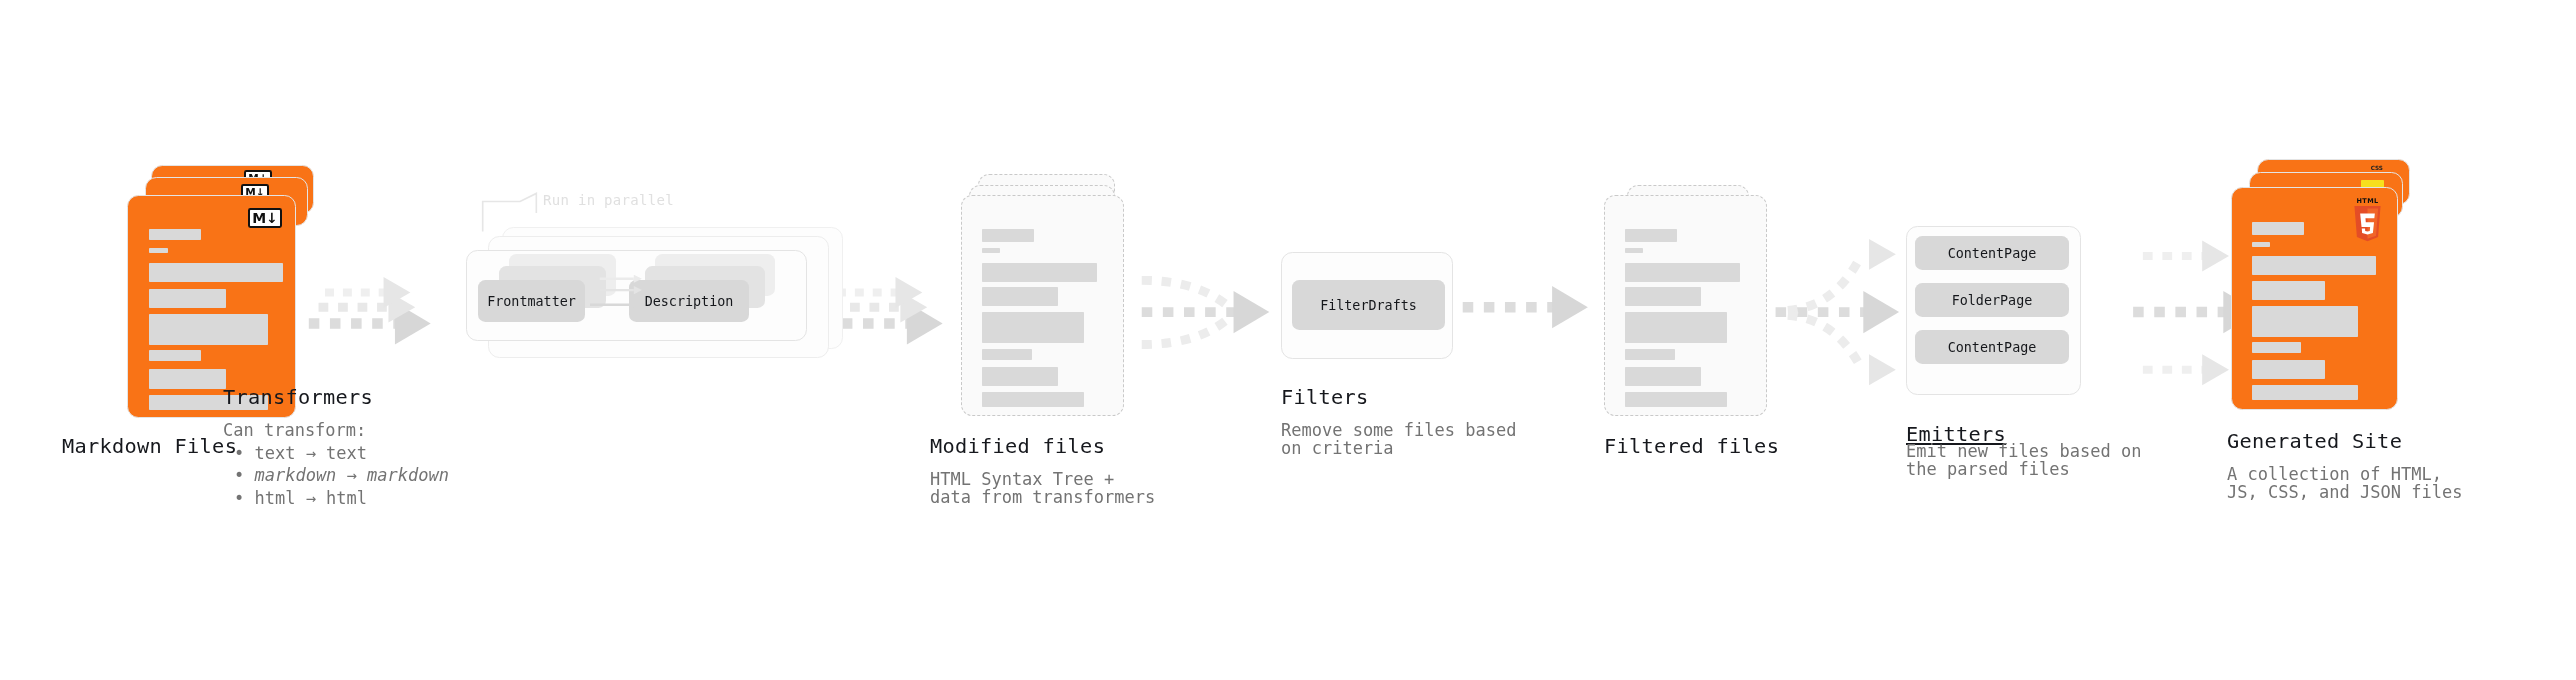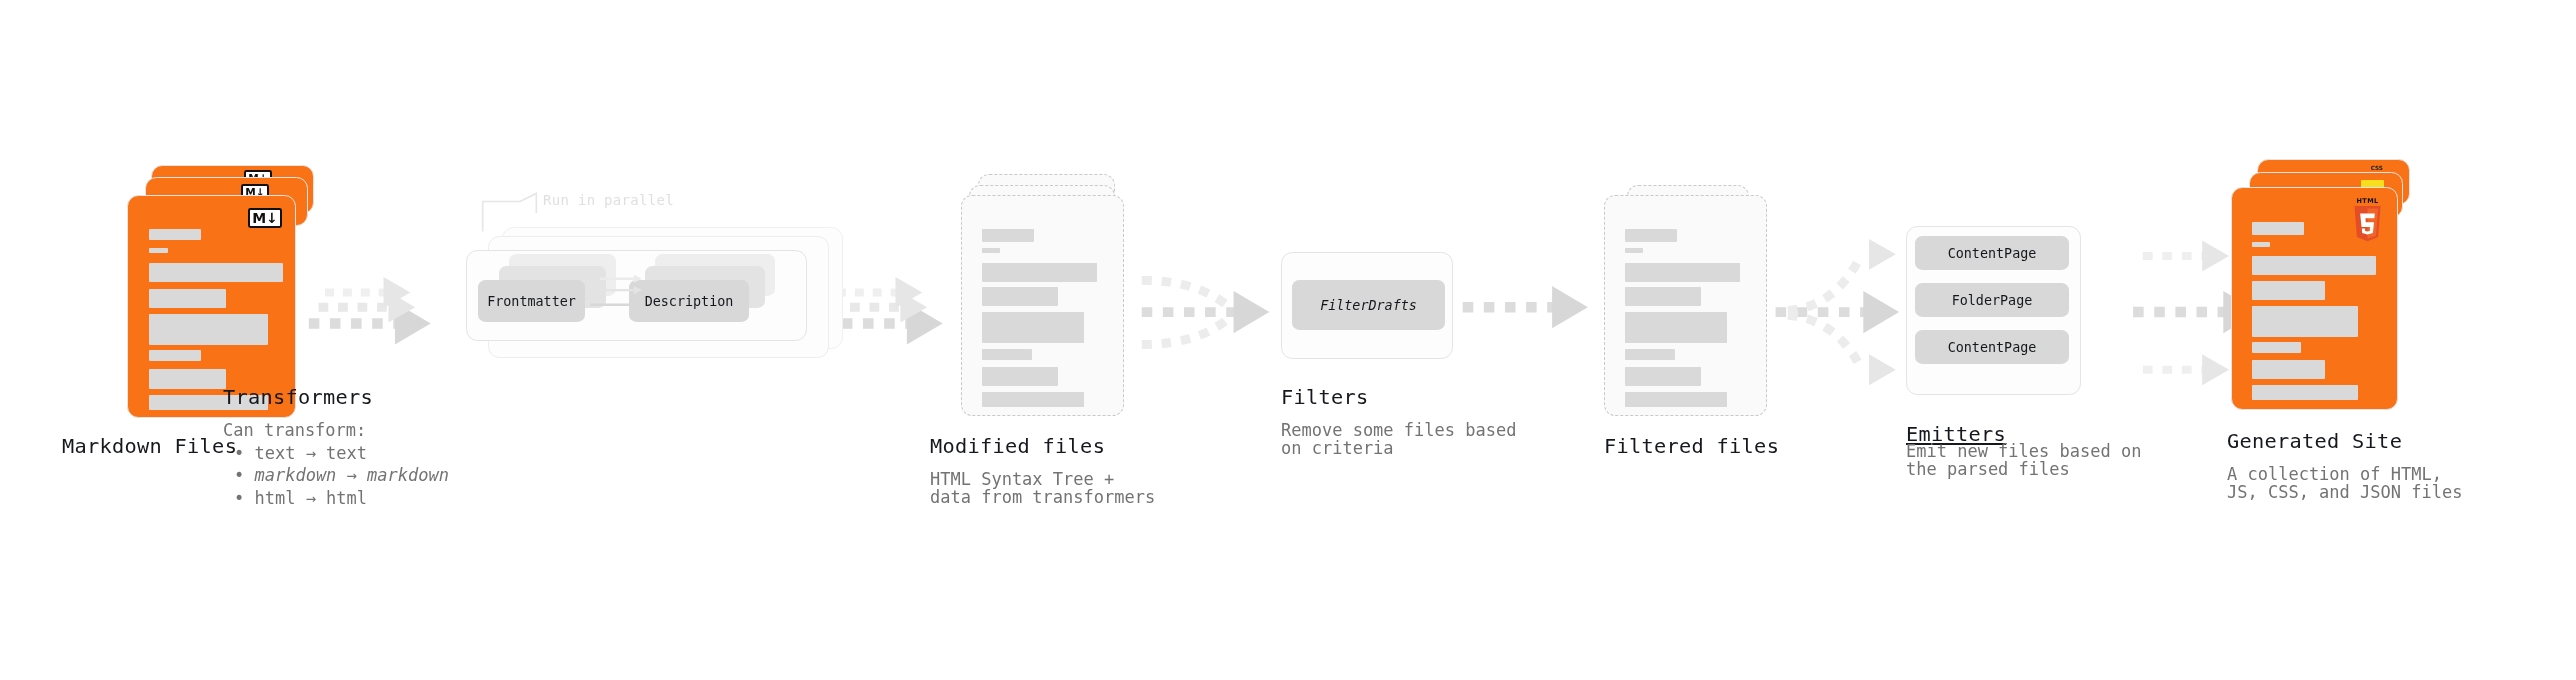--- a/index.html
+++ b/index.html
@@ -239,21 +239,21 @@
       <div class="bar" style="left:19.5px; top:196px; width:102px; height:14.6px;"></div>
     </div>
 
     <div class="title" style="left:930px; top:434px;">Modified files</div>
     <div class="sub" style="left:930px; top:470px;">HTML Syntax Tree +
 data from transformers</div>
   </div>
 
   <div>
     <div class="chipbox" style="left:1281px; top:252px; width:172px; height:107px;"></div>
-    <div class="chip" style="left:1292px; top:280px; width:153px; height:50px;font-style:italic;">FilterDrafts</div>
+    <div class="chip" style="left:1292px; top:280px; width:153px; height:50px;">FilterDrafts</div>
 
     <div class="title" style="left:1281px; top:385px;">Filters</div>
     <div class="sub" style="left:1281px; top:421px;">Remove some files based
 on criteria</div>
   </div>
 
   <div>
     <div class="doc dashed" style="left:1627px; top:185px; width:122px; height:41px;"></div>
     <div class="doc dashed" style="left:1604px; top:195px; width:163px; height:221px;">
       <div class="bar" style="left:19.5px; top:32.5px; width:52px; height:13px;"></div>

